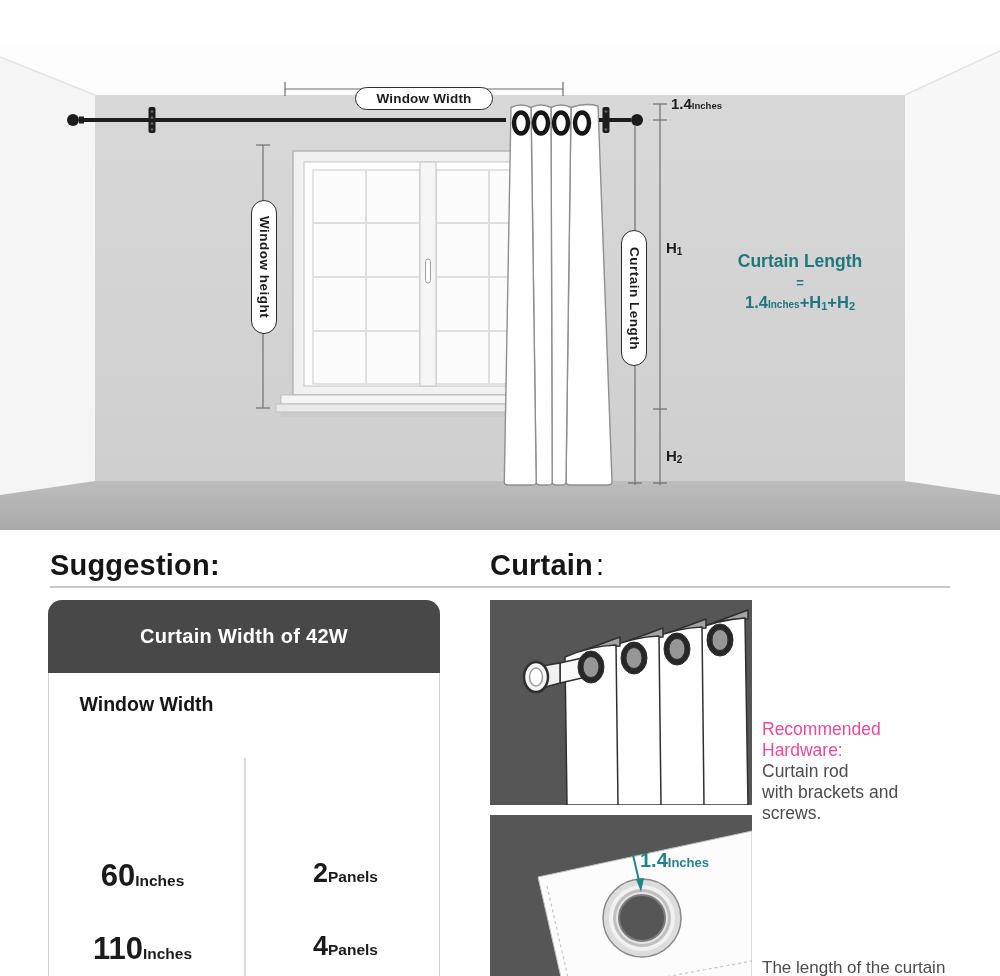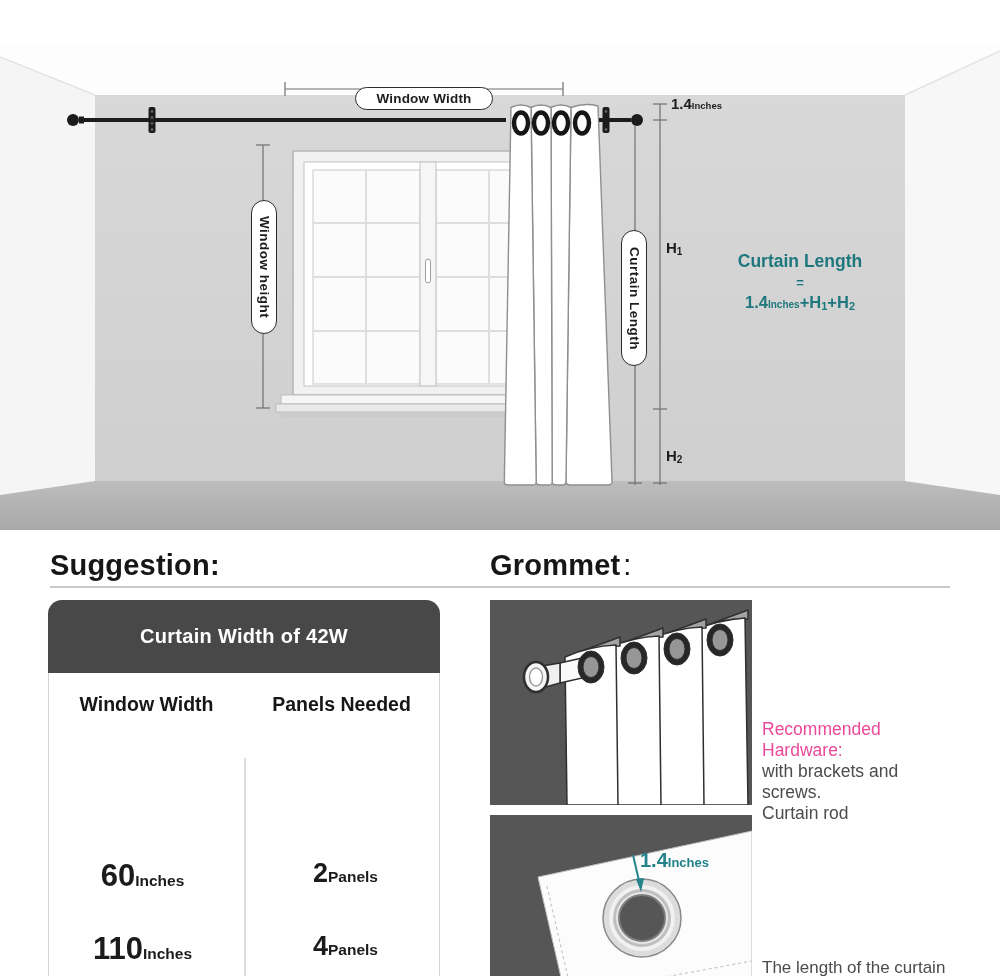--- a/index.html
+++ b/index.html
@@ -189,31 +189,30 @@
       <div class="f-eq">=</div>
       <div class="f-expr">
         <span>1.4</span><span class="unit">Inches</span><span>+H</span><span class="sub">1</span><span>+H</span><span class="sub">2</span>
       </div>
     </div>
   </div>
 
   <div class="h-main" style="left:50px;top:506px;">Suggestion:</div>
 
   <div class="h-main" style="left:490px;top:506px;">
-    <span>Grommet</span><span class="colon">:</span>
+    <span>Curtain</span><span class="colon">:</span>
   </div>
 
   <div class="rule"></div>
 
   <div class="card">
     <div class="card-header">Curtain Width of 42W</div>
     <div class="card-body">
       <div class="col-heads">
         <div>Window Width</div>
-        <div>Panels Needed</div>
       </div>
       <div class="vdiv"></div>
 
       <div class="t-row" style="top:185px;">
         <div class="cell"><span class="num">60</span><span class="unit">Inches</span></div>
         <div class="cell"><span class="num small">2</span><span class="unit">Panels</span></div>
       </div>
       <div class="t-row" style="top:258px;">
         <div class="cell"><span class="num">110</span><span class="unit">Inches</span></div>
         <div class="cell"><span class="num small">4</span><span class="unit">Panels</span></div>
@@ -251,22 +250,22 @@
         <path d="M 52,66 L 70,63 L 70,83 L 52,88 Z" fill="#f0f0f0" stroke-width="1.5"></path>
         <ellipse cx="46" cy="77" rx="12" ry="15" fill="#f6f6f6" stroke-width="2.5"></ellipse>
         <ellipse cx="46" cy="77" rx="6.5" ry="9" fill="#ffffff" stroke="#9c9c9c" stroke-width="1.5"></ellipse>
       </g>
     </svg>
   </div>
 
   <div class="hw-text">
     <div class="hw-title">Recommended Hardware:</div>
     <div class="hw-body">
+      <div>Curtain rod</div>
       <div>with brackets and screws.</div>
-      <div>Curtain rod</div>
     </div>
   </div>
 
   <div class="img-box" style="left:490px;top:772px;height:193px;">
     <svg width="262" height="193" viewBox="0 0 262 193">
       <rect x="0" y="0" width="262" height="193" fill="#565656"></rect>
       <polygon points="48,62 262,16 262,193 78,193" fill="#fcfcfc" stroke="#bfbfbf" stroke-width="1"></polygon>
       <line x1="57" y1="71" x2="85" y2="193" stroke="#c6c6c6" stroke-width="1.2" stroke-dasharray="3,3"></line>
       <line x1="77" y1="180" x2="262" y2="146" stroke="#c6c6c6" stroke-width="1.2" stroke-dasharray="3,3"></line>
       <g>

